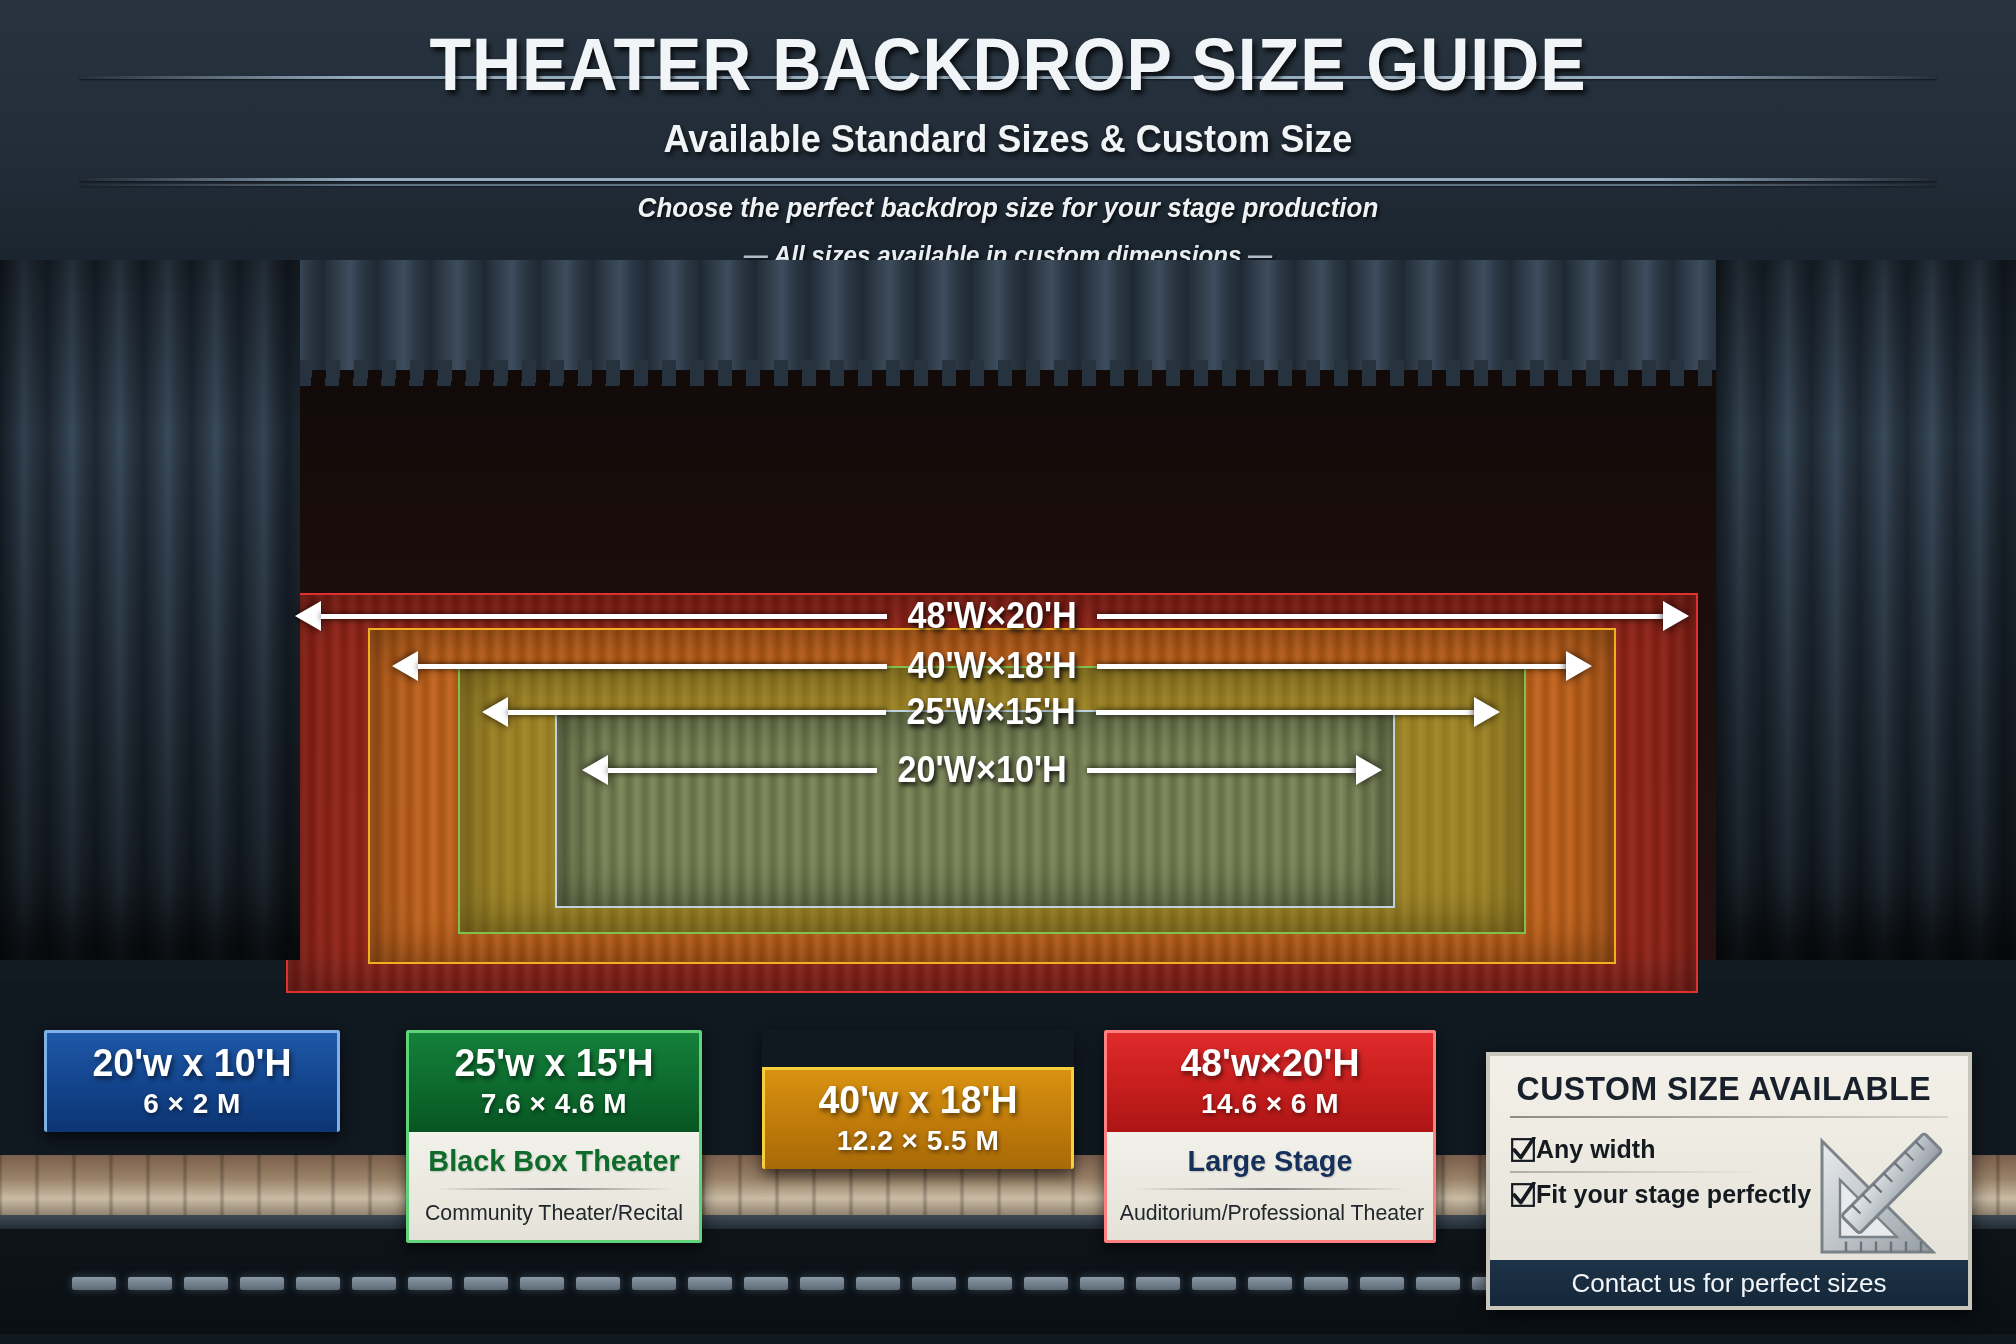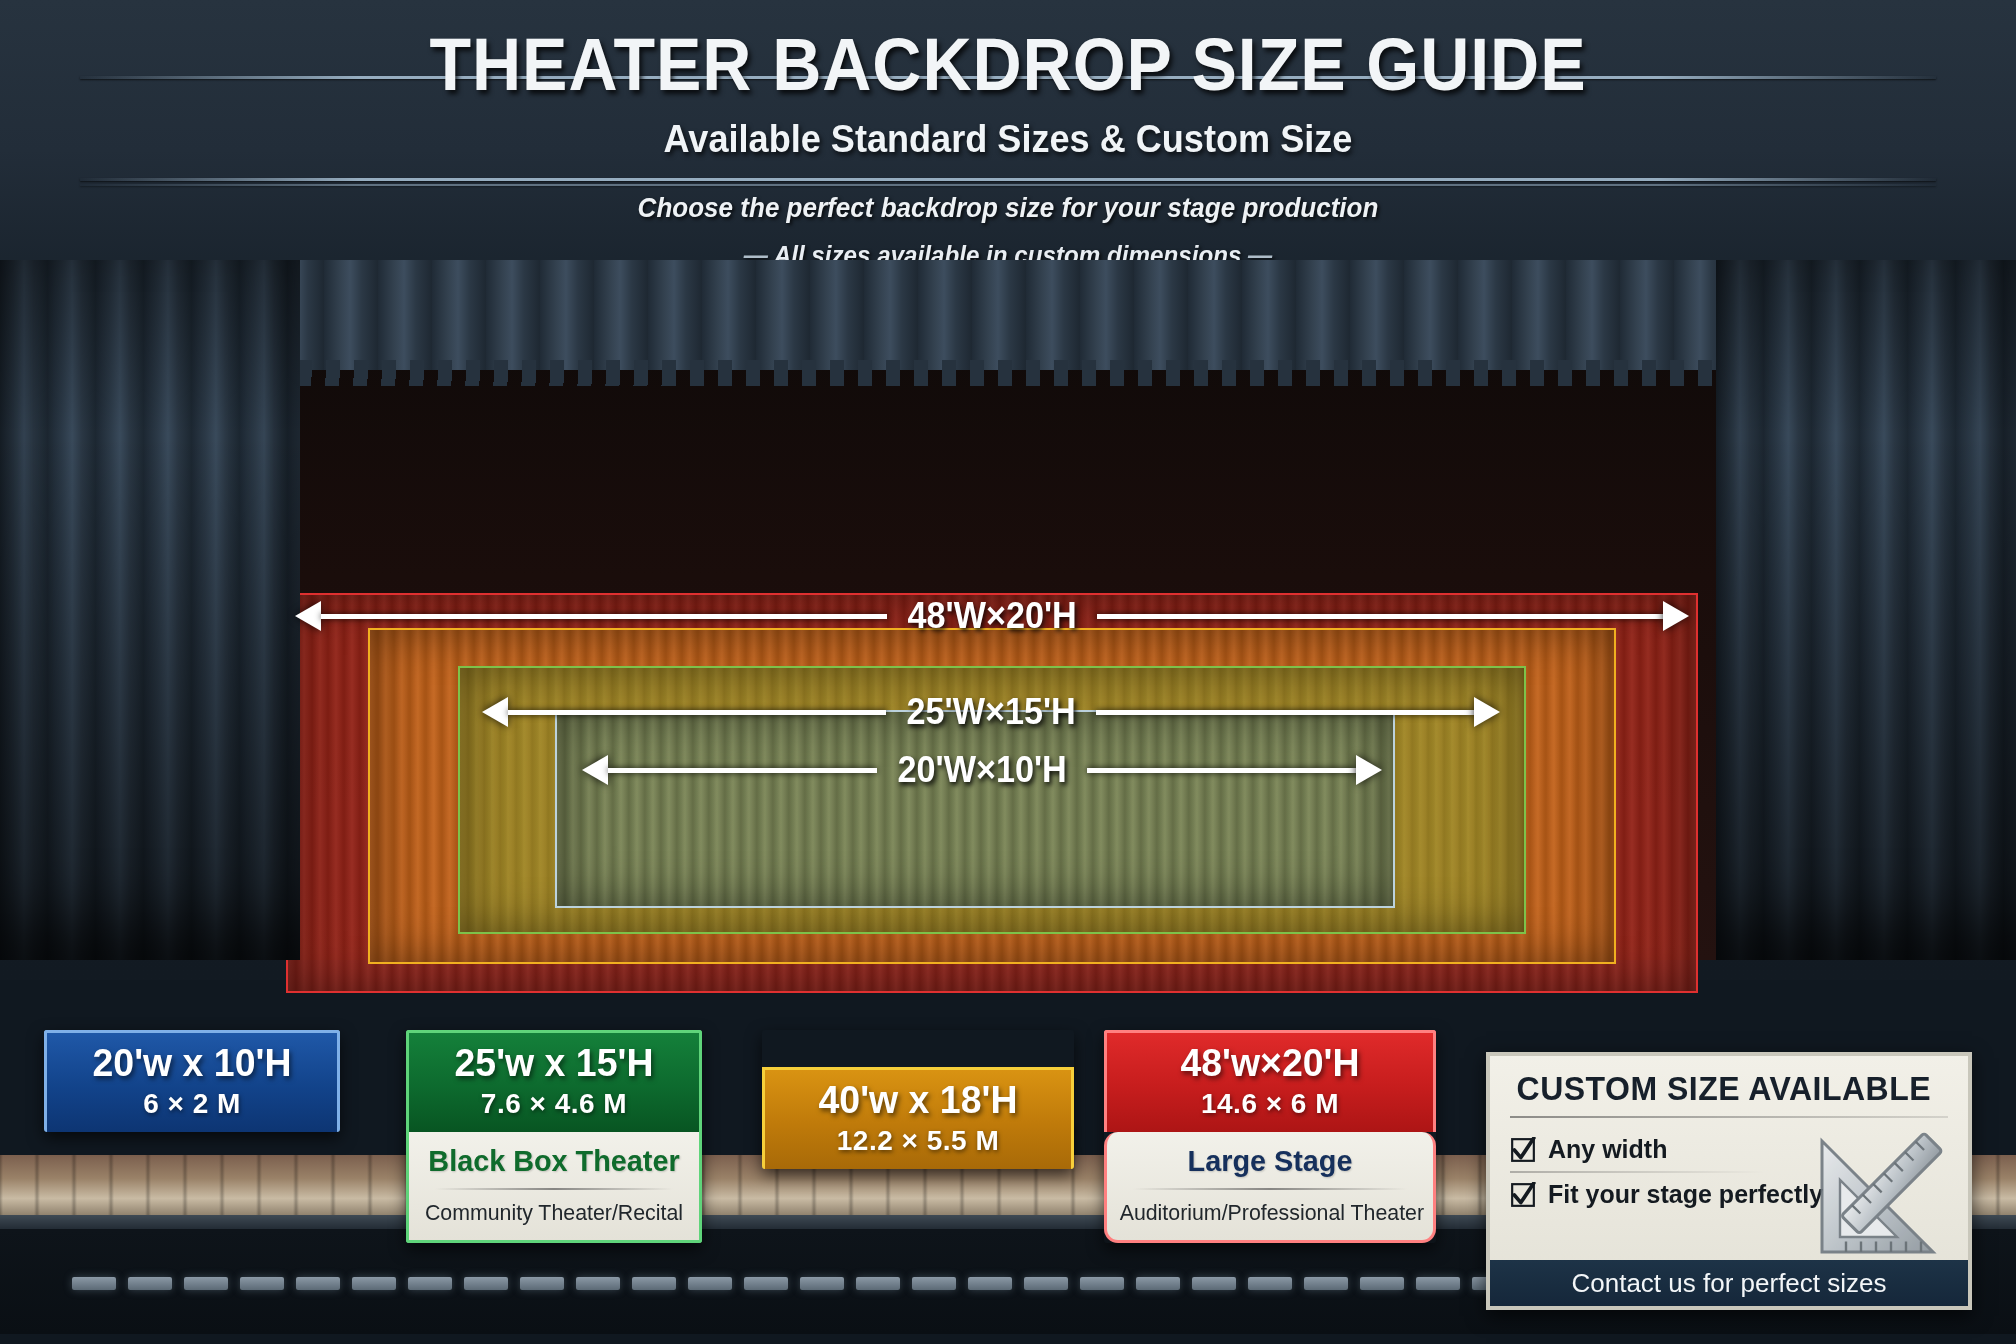--- a/index.html
+++ b/index.html
@@ -269,21 +269,21 @@
   .cp-inner { position:relative; padding:14px 20px 0; height:212px; }
   .cp-title {
     font-size:33px; font-weight:bold; color:#17202b;
     letter-spacing:.5px;
     font-family:"Liberation Sans Narrow","Liberation Sans",sans-serif;
     transform:scaleX(.97);
   }
   .cp-rule { height:2px; margin:8px 0 10px;
     background:linear-gradient(90deg,rgba(60,60,60,.55),rgba(60,60,60,.15)); }
   .cp-item {
-    display:flex; align-items:center; gap:12px;
+    display:flex; align-items:center; gap:0;
     font-size:25px; color:#141a20; font-weight:600;
     height:43px;
     font-family:"Liberation Sans Narrow","Liberation Sans",sans-serif;
   }
   .cp-item-rule { height:1px; width:255px;
     background:linear-gradient(90deg,rgba(60,60,60,.35),rgba(60,60,60,0)); }
   .cp-check { width:26px; height:26px; flex:0 0 auto; }
   .cp-tool { position:absolute; right:8px; top:58px; width:150px; height:150px; opacity:.9; }
   .cp-foot {
     position:absolute; left:0; bottom:0; width:100%; height:46px;
@@ -326,20 +326,27 @@
     <div class="curtain right"></div>
 
     <div class="dimrow dr1">
       <div class="arrow-head l"></div>
       <div class="arrow-line"></div>
       <div class="dim-label">48'W×20'H</div>
       <div class="arrow-line"></div>
       <div class="arrow-head r"></div>
     </div>
 
+    <div class="dimrow dr2">
+      <div class="arrow-head l"></div>
+      <div class="arrow-line"></div>
+      <div class="dim-label">40'W×18'H</div>
+      <div class="arrow-line"></div>
+      <div class="arrow-head r"></div>
+    </div>
 
     <div class="dimrow dr3">
       <div class="arrow-head l"></div>
       <div class="arrow-line"></div>
       <div class="dim-label">25'W×15'H</div>
       <div class="arrow-line"></div>
       <div class="arrow-head r"></div>
     </div>
 
     <div class="dimrow dr4">
@@ -416,21 +423,21 @@
         <div class="card-head" style="background: linear-gradient(rgb(217, 147, 18) 0%, rgb(191, 122, 10) 55%, rgb(168, 106, 8) 100%); border-color: rgb(247, 207, 58); margin-top: 37px;">
           <div class="card-dim">40'w x 18'H</div>
           <div class="card-metric">12.2 × 5.5 M</div>
         </div>
       </div>
       <div class="card c3">
         <div class="card-head" style="background: linear-gradient(rgb(224, 42, 42) 0%, rgb(198, 29, 29) 55%, rgb(173, 21, 21) 100%); border-color: rgb(255, 128, 128);">
           <div class="card-dim">48'w×20'H</div>
           <div class="card-metric">14.6 × 6 M</div>
         </div>
-        <div class="card-body" style="border-color: rgb(255, 128, 128); border-radius: 14px;">
+        <div class="card-body" style="border-color: rgb(255, 128, 128);">
           <div class="card-title" style="color: rgb(22, 48, 92);">Large Stage</div>
           <div class="card-rule"></div>
           <div class="card-desc">Auditorium/Professional Theater</div>
         </div>
       </div>
     </div>
 
   <div class="custom-panel">
     <div class="cp-inner">
       <div class="cp-title">CUSTOM SIZE AVAILABLE</div>

